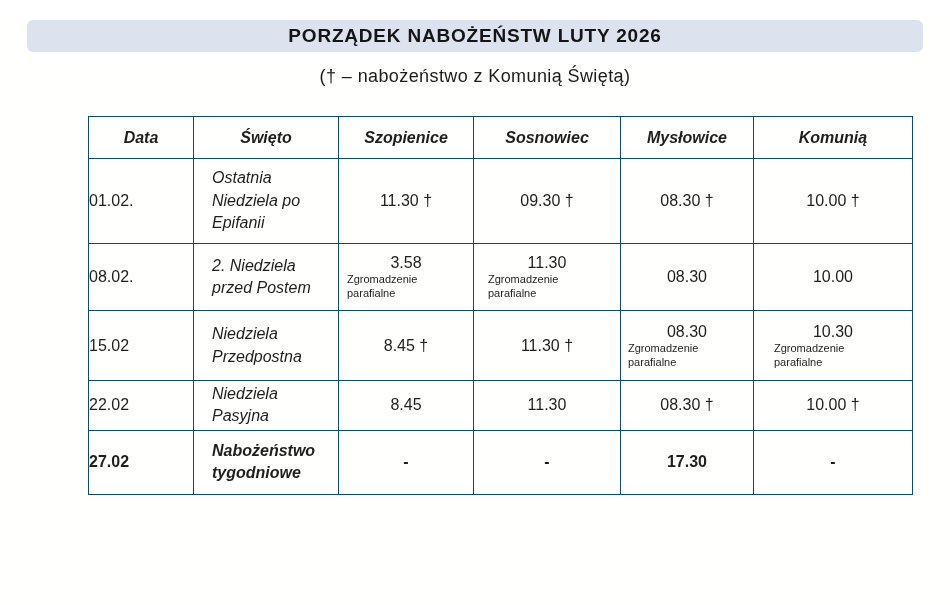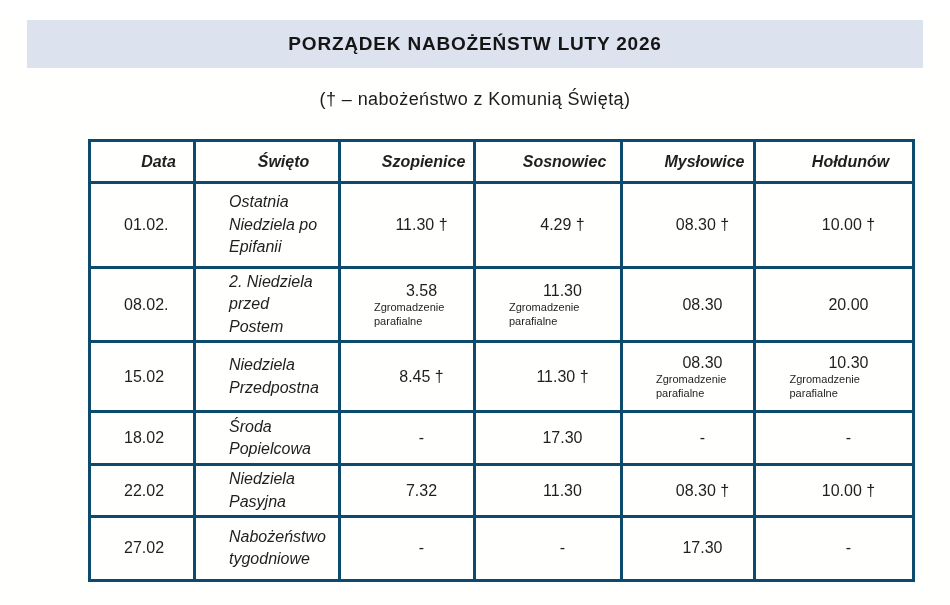--- a/index.html
+++ b/index.html
@@ -7,59 +7,58 @@
   body {
     width: 950px; height: 605px;
     font-family: "Liberation Sans", sans-serif;
     color: #1f1f1f;
     overflow: hidden;
   }
   .page { position: relative; width: 950px; height: 605px; background: #fffffe; }
 
   .title-band {
     margin: 20px 27px 0 27px;
-    height: 48px;
+    height: 32px;
     background: #dce3ee;
-    display: flex; align-items: center; justify-content: center;
+    display: flex; align-items: center; justify-content: center; border-radius: 6px;
   }
   .title-band h1 {
     font-size: 19px;
     font-weight: bold;
     letter-spacing: 0.8px;
     color: #151515;
     white-space: nowrap;
   }
 
   .legend {
-    margin-top: 21px;
+    margin-top: 14px;
     text-align: center;
     font-size: 18px;
     letter-spacing: 0.4px;
     color: #1c1c1c;
   }
 
   table.schedule {
     margin: 29px 0 0 88px;
     width: 824px;
     border-collapse: collapse;
     table-layout: fixed;
   }
   table.schedule th, table.schedule td {
-    border: 3px solid #0c4a6e;
+    border: 1px solid #0c4a6e;
     vertical-align: middle;
     font-size: 16px;
-    padding-left: 33px;
   }
   tr.header-row { height: 42px; }
   tr.row-0 { height: 85px; }
   tr.row-1 { height: 67px; }
   tr.row-2 { height: 70px; }
   tr.row-3 { height: 53px; }
   tr.row-4 { height: 49px; }
-  tr.row-5 { height: 64px; }
+  tr.row-5 { height: 64px; font-weight: bold; }
 
   th.col-header { font-weight: bold; font-style: italic; font-size: 16px; }
 
   td.date-cell { font-size: 16px; margin-left: 32px; }
   td.holiday-cell {
     font-style: italic;
     font-size: 16px;
     line-height: 1.4;
     padding: 2px 18px;
   }
@@ -89,35 +88,35 @@
         <col style="width:133px">
         <col style="width:159px">
     </colgroup>
     <thead>
       <tr class="header-row">
         <th class="col-header">Data</th>
         <th class="col-header">Święto</th>
         <th class="col-header">Szopienice</th>
         <th class="col-header">Sosnowiec</th>
         <th class="col-header">Mysłowice</th>
-        <th class="col-header">Hołdunów</th>
+        <th class="col-header">Komunią</th>
       </tr>
     </thead>
     <tbody>
       <tr class="row-0">
         <td class="date-cell">01.02.</td>
         <td class="holiday-cell">Ostatnia Niedziela po Epifanii</td>
         <td class="time-cell">
             <div class="slot">
               <span class="time">11.30 †</span>
             </div>
           </td>
         <td class="time-cell">
             <div class="slot">
-              <span class="time">4.29 †</span>
+              <span class="time">09.30 †</span>
             </div>
           </td>
         <td class="time-cell">
             <div class="slot">
               <span class="time">08.30 †</span>
             </div>
           </td>
         <td class="time-cell">
             <div class="slot">
               <span class="time">10.00 †</span>
@@ -139,21 +138,21 @@
               <span class="note">Zgromadzenie parafialne</span>
             </div>
           </td>
         <td class="time-cell">
             <div class="slot">
               <span class="time">08.30</span>
             </div>
           </td>
         <td class="time-cell">
             <div class="slot">
-              <span class="time">20.00</span>
+              <span class="time">10.00</span>
             </div>
           </td>
       </tr>
       <tr class="row-2">
         <td class="date-cell">15.02</td>
         <td class="holiday-cell">Niedziela Przedpostna</td>
         <td class="time-cell">
             <div class="slot">
               <span class="time">8.45 †</span>
             </div>
@@ -169,50 +168,26 @@
               <span class="note">Zgromadzenie parafialne</span>
             </div>
           </td>
         <td class="time-cell">
             <div class="slot">
               <span class="time">10.30</span>
               <span class="note">Zgromadzenie parafialne</span>
             </div>
           </td>
       </tr>
-      <tr class="row-3">
-        <td class="date-cell">18.02</td>
-        <td class="holiday-cell">Środa Popielcowa</td>
-        <td class="time-cell">
-            <div class="slot">
-              <span class="time">-</span>
-            </div>
-          </td>
-        <td class="time-cell">
-            <div class="slot">
-              <span class="time">17.30</span>
-            </div>
-          </td>
-        <td class="time-cell">
-            <div class="slot">
-              <span class="time">-</span>
-            </div>
-          </td>
-        <td class="time-cell">
-            <div class="slot">
-              <span class="time">-</span>
-            </div>
-          </td>
-      </tr>
       <tr class="row-4">
         <td class="date-cell">22.02</td>
         <td class="holiday-cell">Niedziela Pasyjna</td>
         <td class="time-cell">
             <div class="slot">
-              <span class="time">7.32</span>
+              <span class="time">8.45</span>
             </div>
           </td>
         <td class="time-cell">
             <div class="slot">
               <span class="time">11.30</span>
             </div>
           </td>
         <td class="time-cell">
             <div class="slot">
               <span class="time">08.30 †</span>

